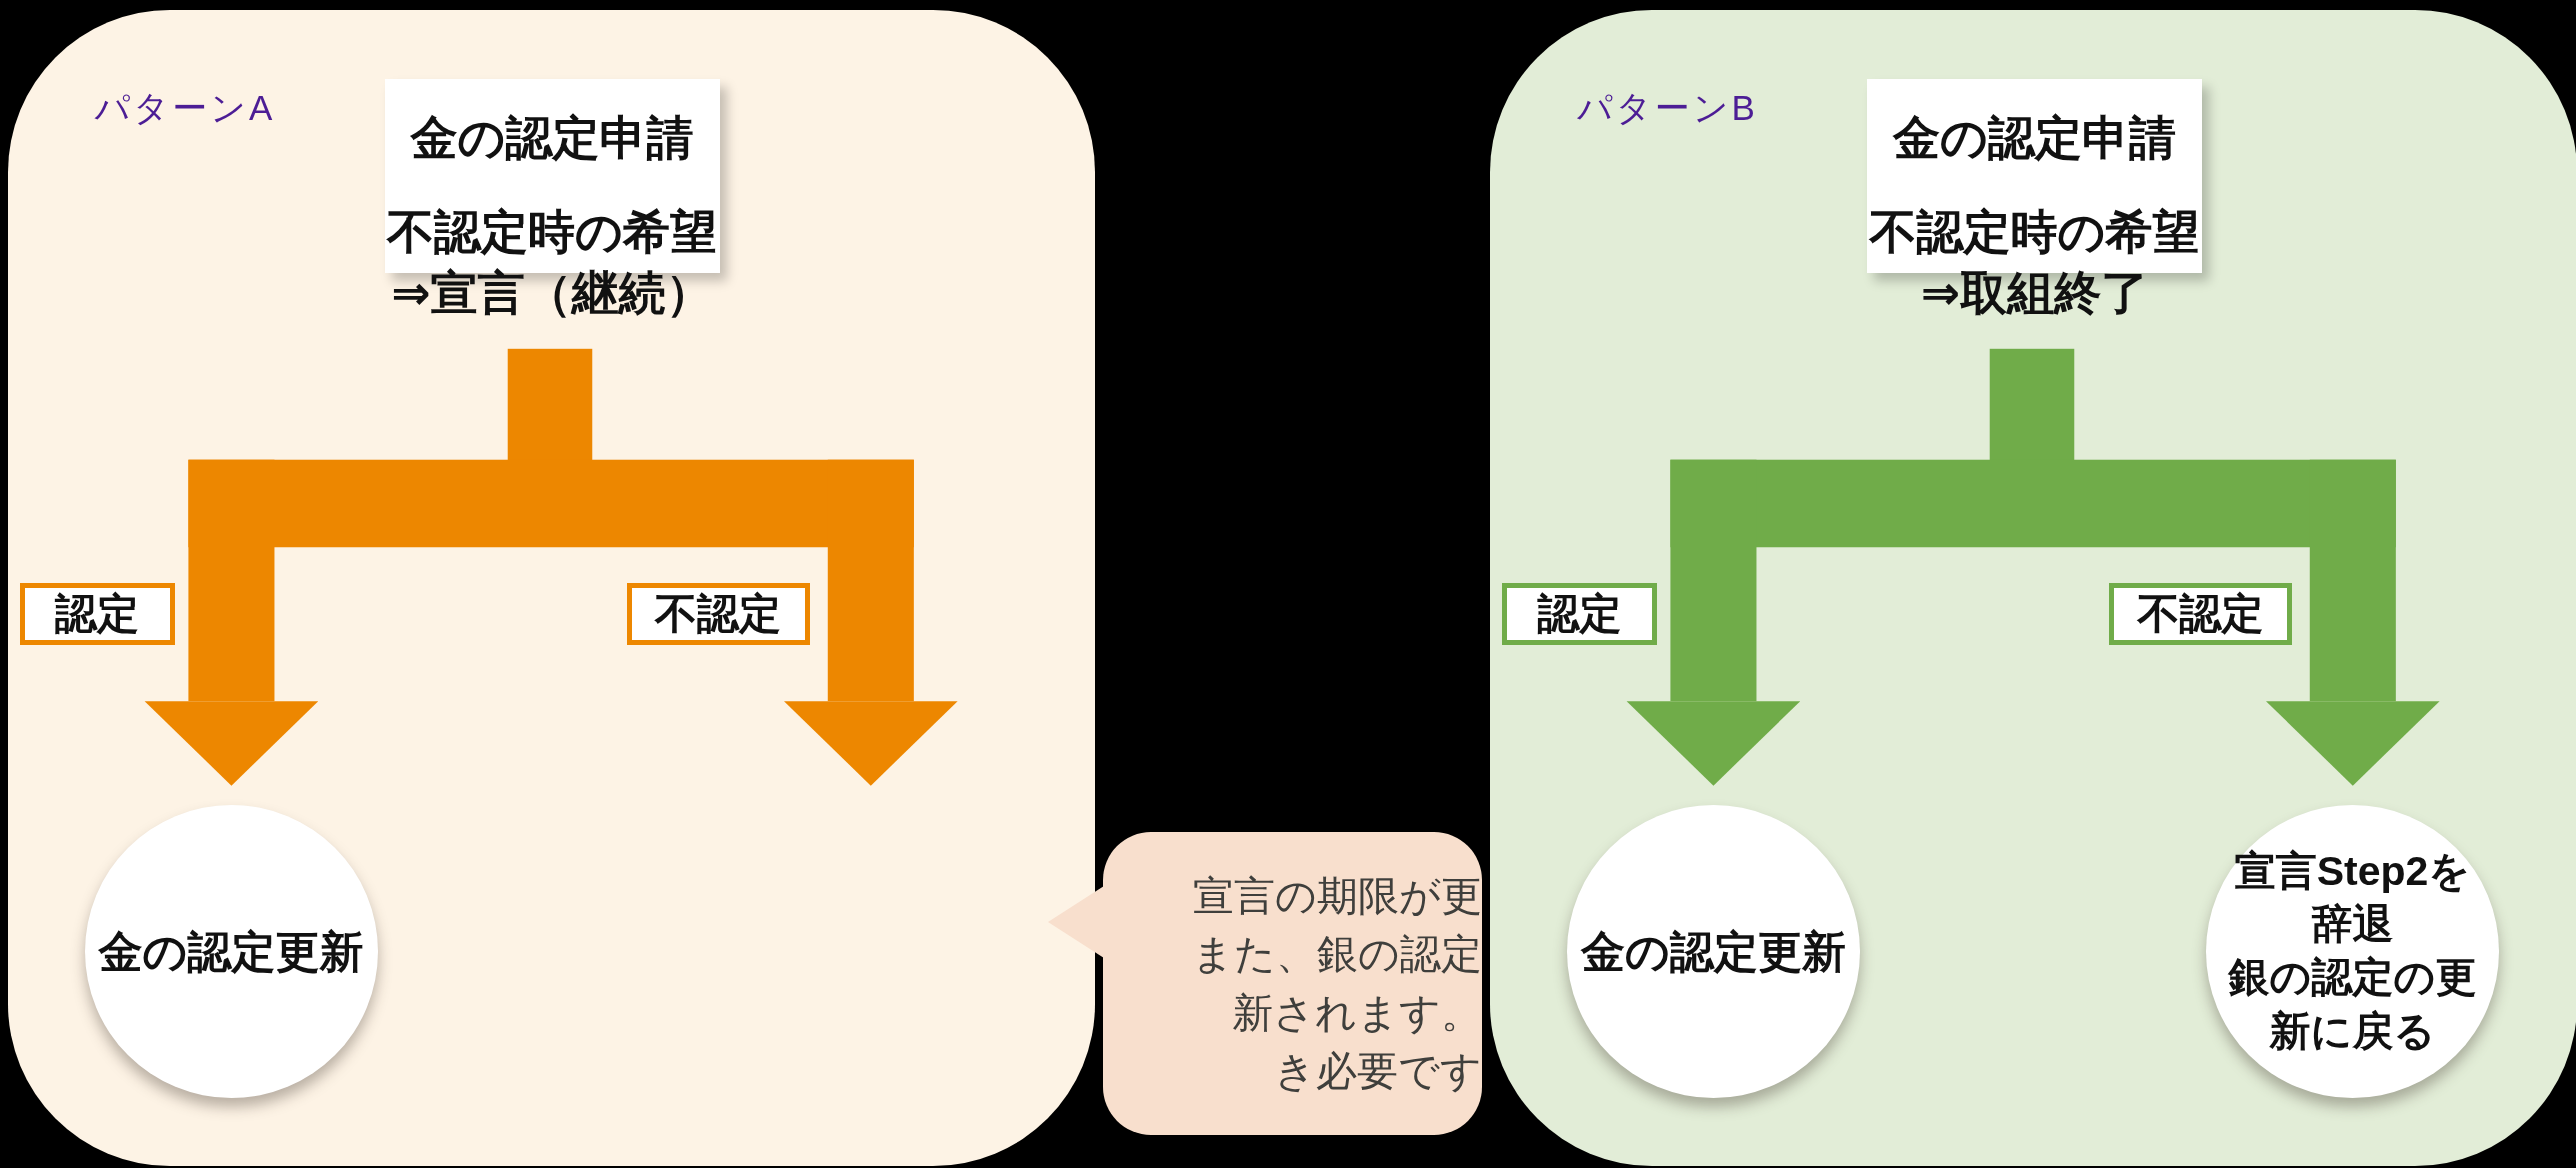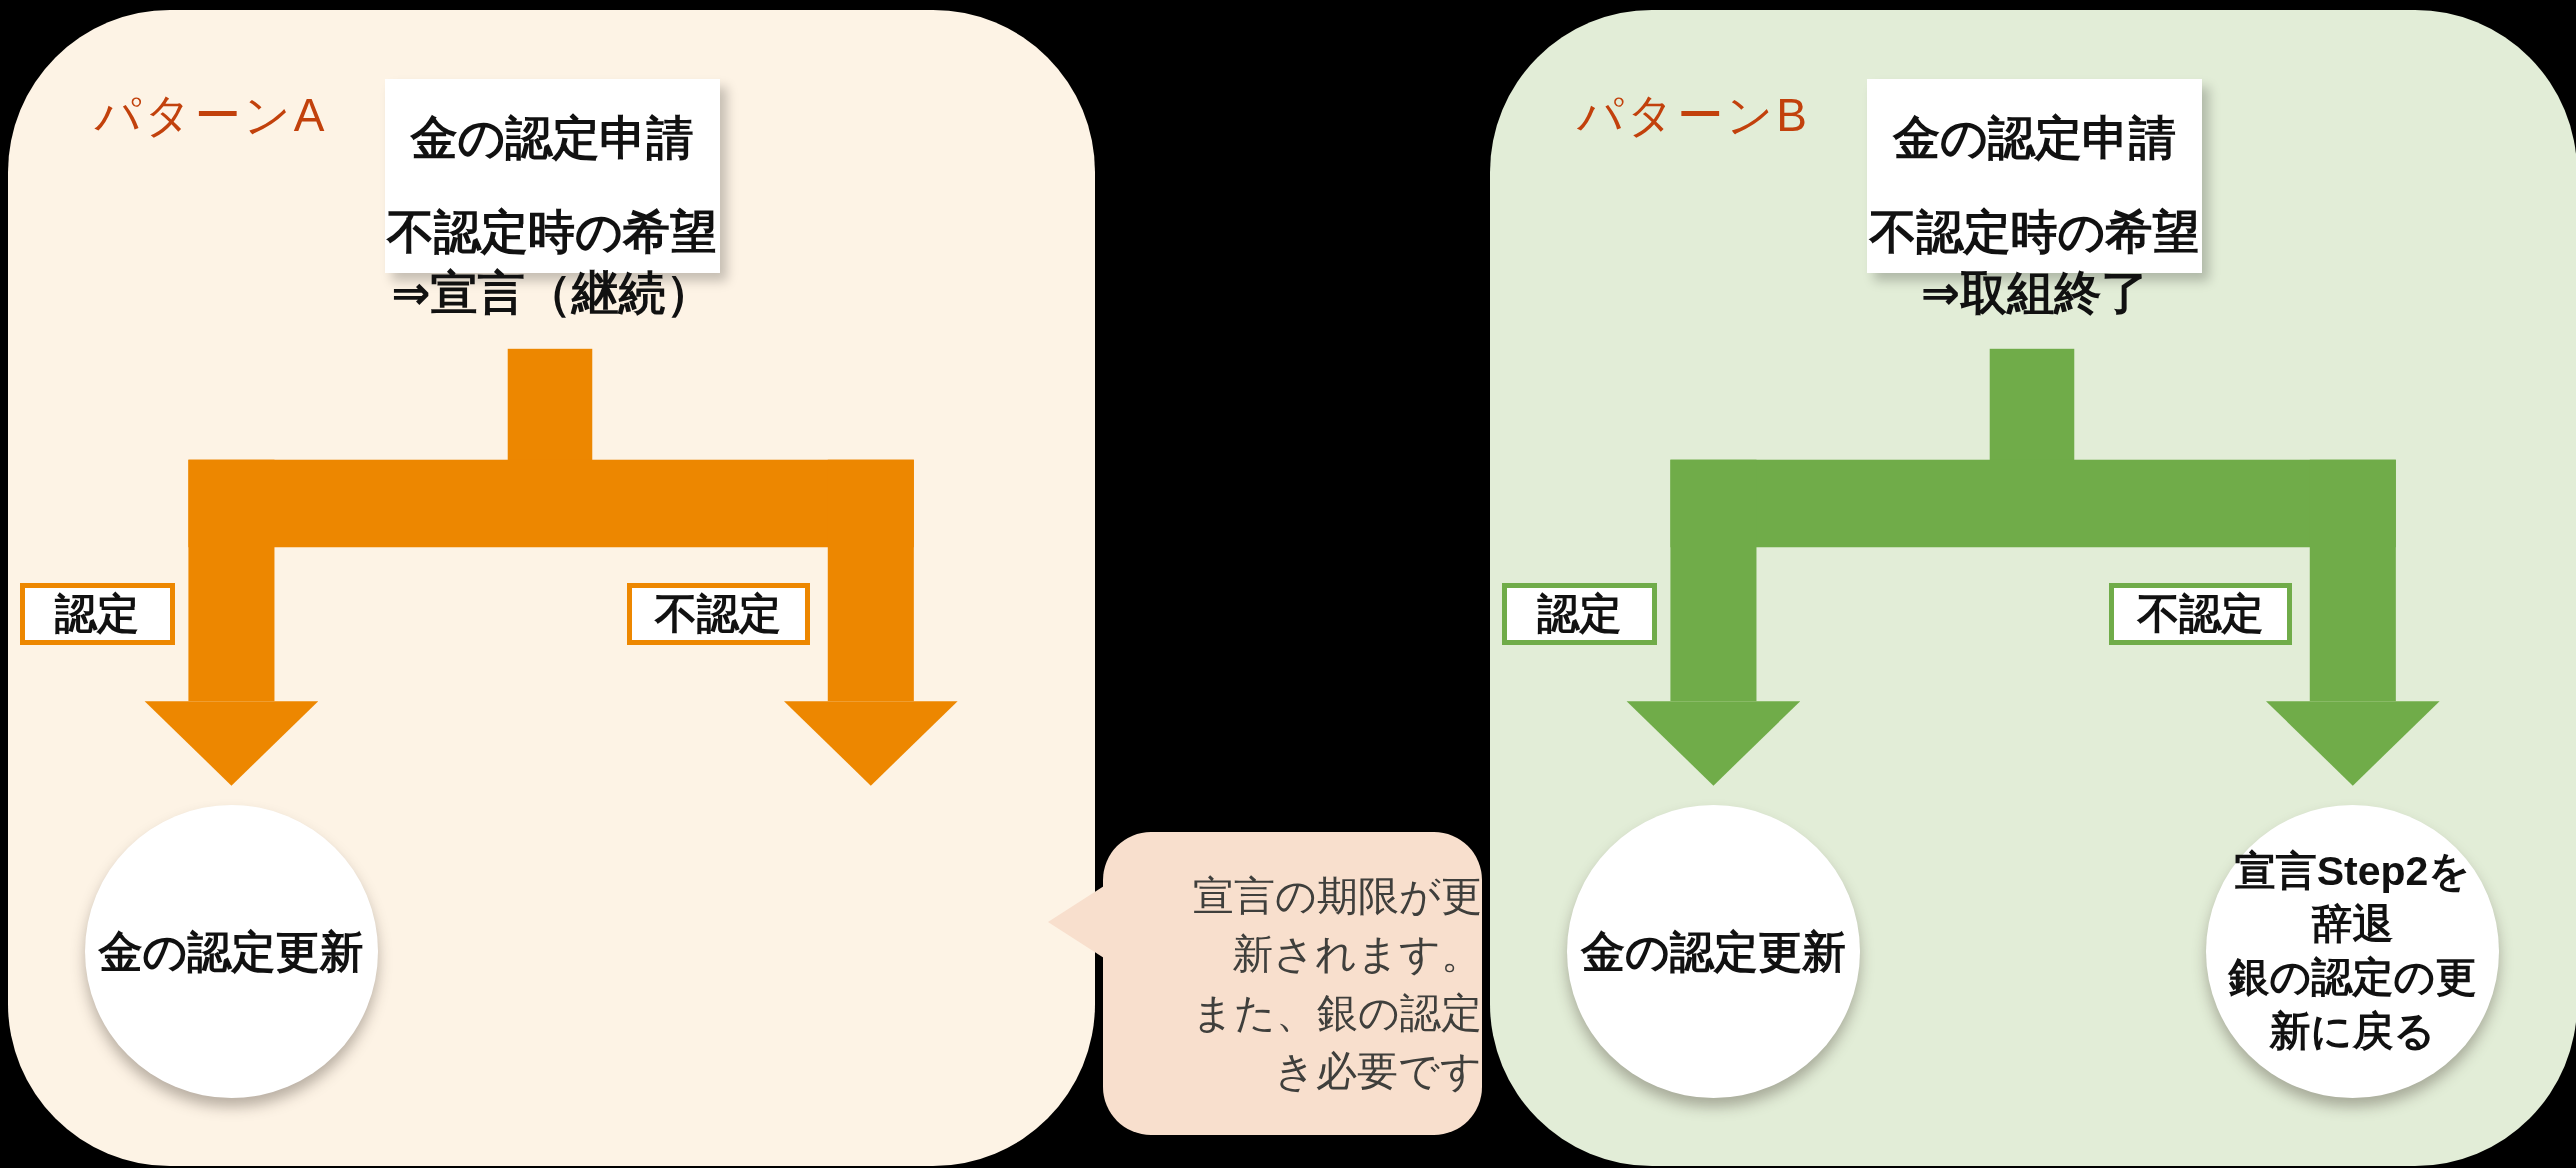--- a/index.html
+++ b/index.html
@@ -29,21 +29,21 @@
     position:absolute;
     top:9.8px;
     width:1087px;height:1156px;
     border-radius:162px;
   }
   .panel.panel-a{left:7.5px;background:var(--panel-a);--accent:var(--accent-a);}
   .panel.panel-b{left:1490px;background:var(--panel-b);--accent:var(--accent-b);}
 
   .pattern-label{
     position:absolute;left:87px;top:75px;
-    font-size:46px;font-weight:300;letter-spacing:3px;color:#c2410c;
+    font-size:35px;font-weight:300;letter-spacing:3px;color:#4c1d95;
   }
 
   .top-box{
     position:absolute;left:377px;top:69px;width:335px;height:194px;
     background:var(--box);
     box-shadow:6.8px 7.5px 10.6px rgba(0,0,0,0.22);
     text-align:center;
     box-sizing:border-box;
     padding-top:33px;
   }
@@ -163,19 +163,19 @@
       <div class="line">銀の認定の更</div>
       <div class="line">新に戻る</div>
     </div>
   </div>
 
   <div class="callout">
     <svg class="callout-pointer" viewBox="0 0 74 96" preserveAspectRatio="none" aria-hidden="true">
       <polygon points="74,0 74,96 0,48" fill="#F8DFCD"></polygon>
     </svg>
     <div class="line">宣言の期限が更</div>
+    <div class="line">また、銀の認定</div>
     <div class="line">新されます。</div>
-    <div class="line">また、銀の認定</div>
     <div class="line">き必要です</div>
   </div>
 
 </div>
 
 
 </body></html>

